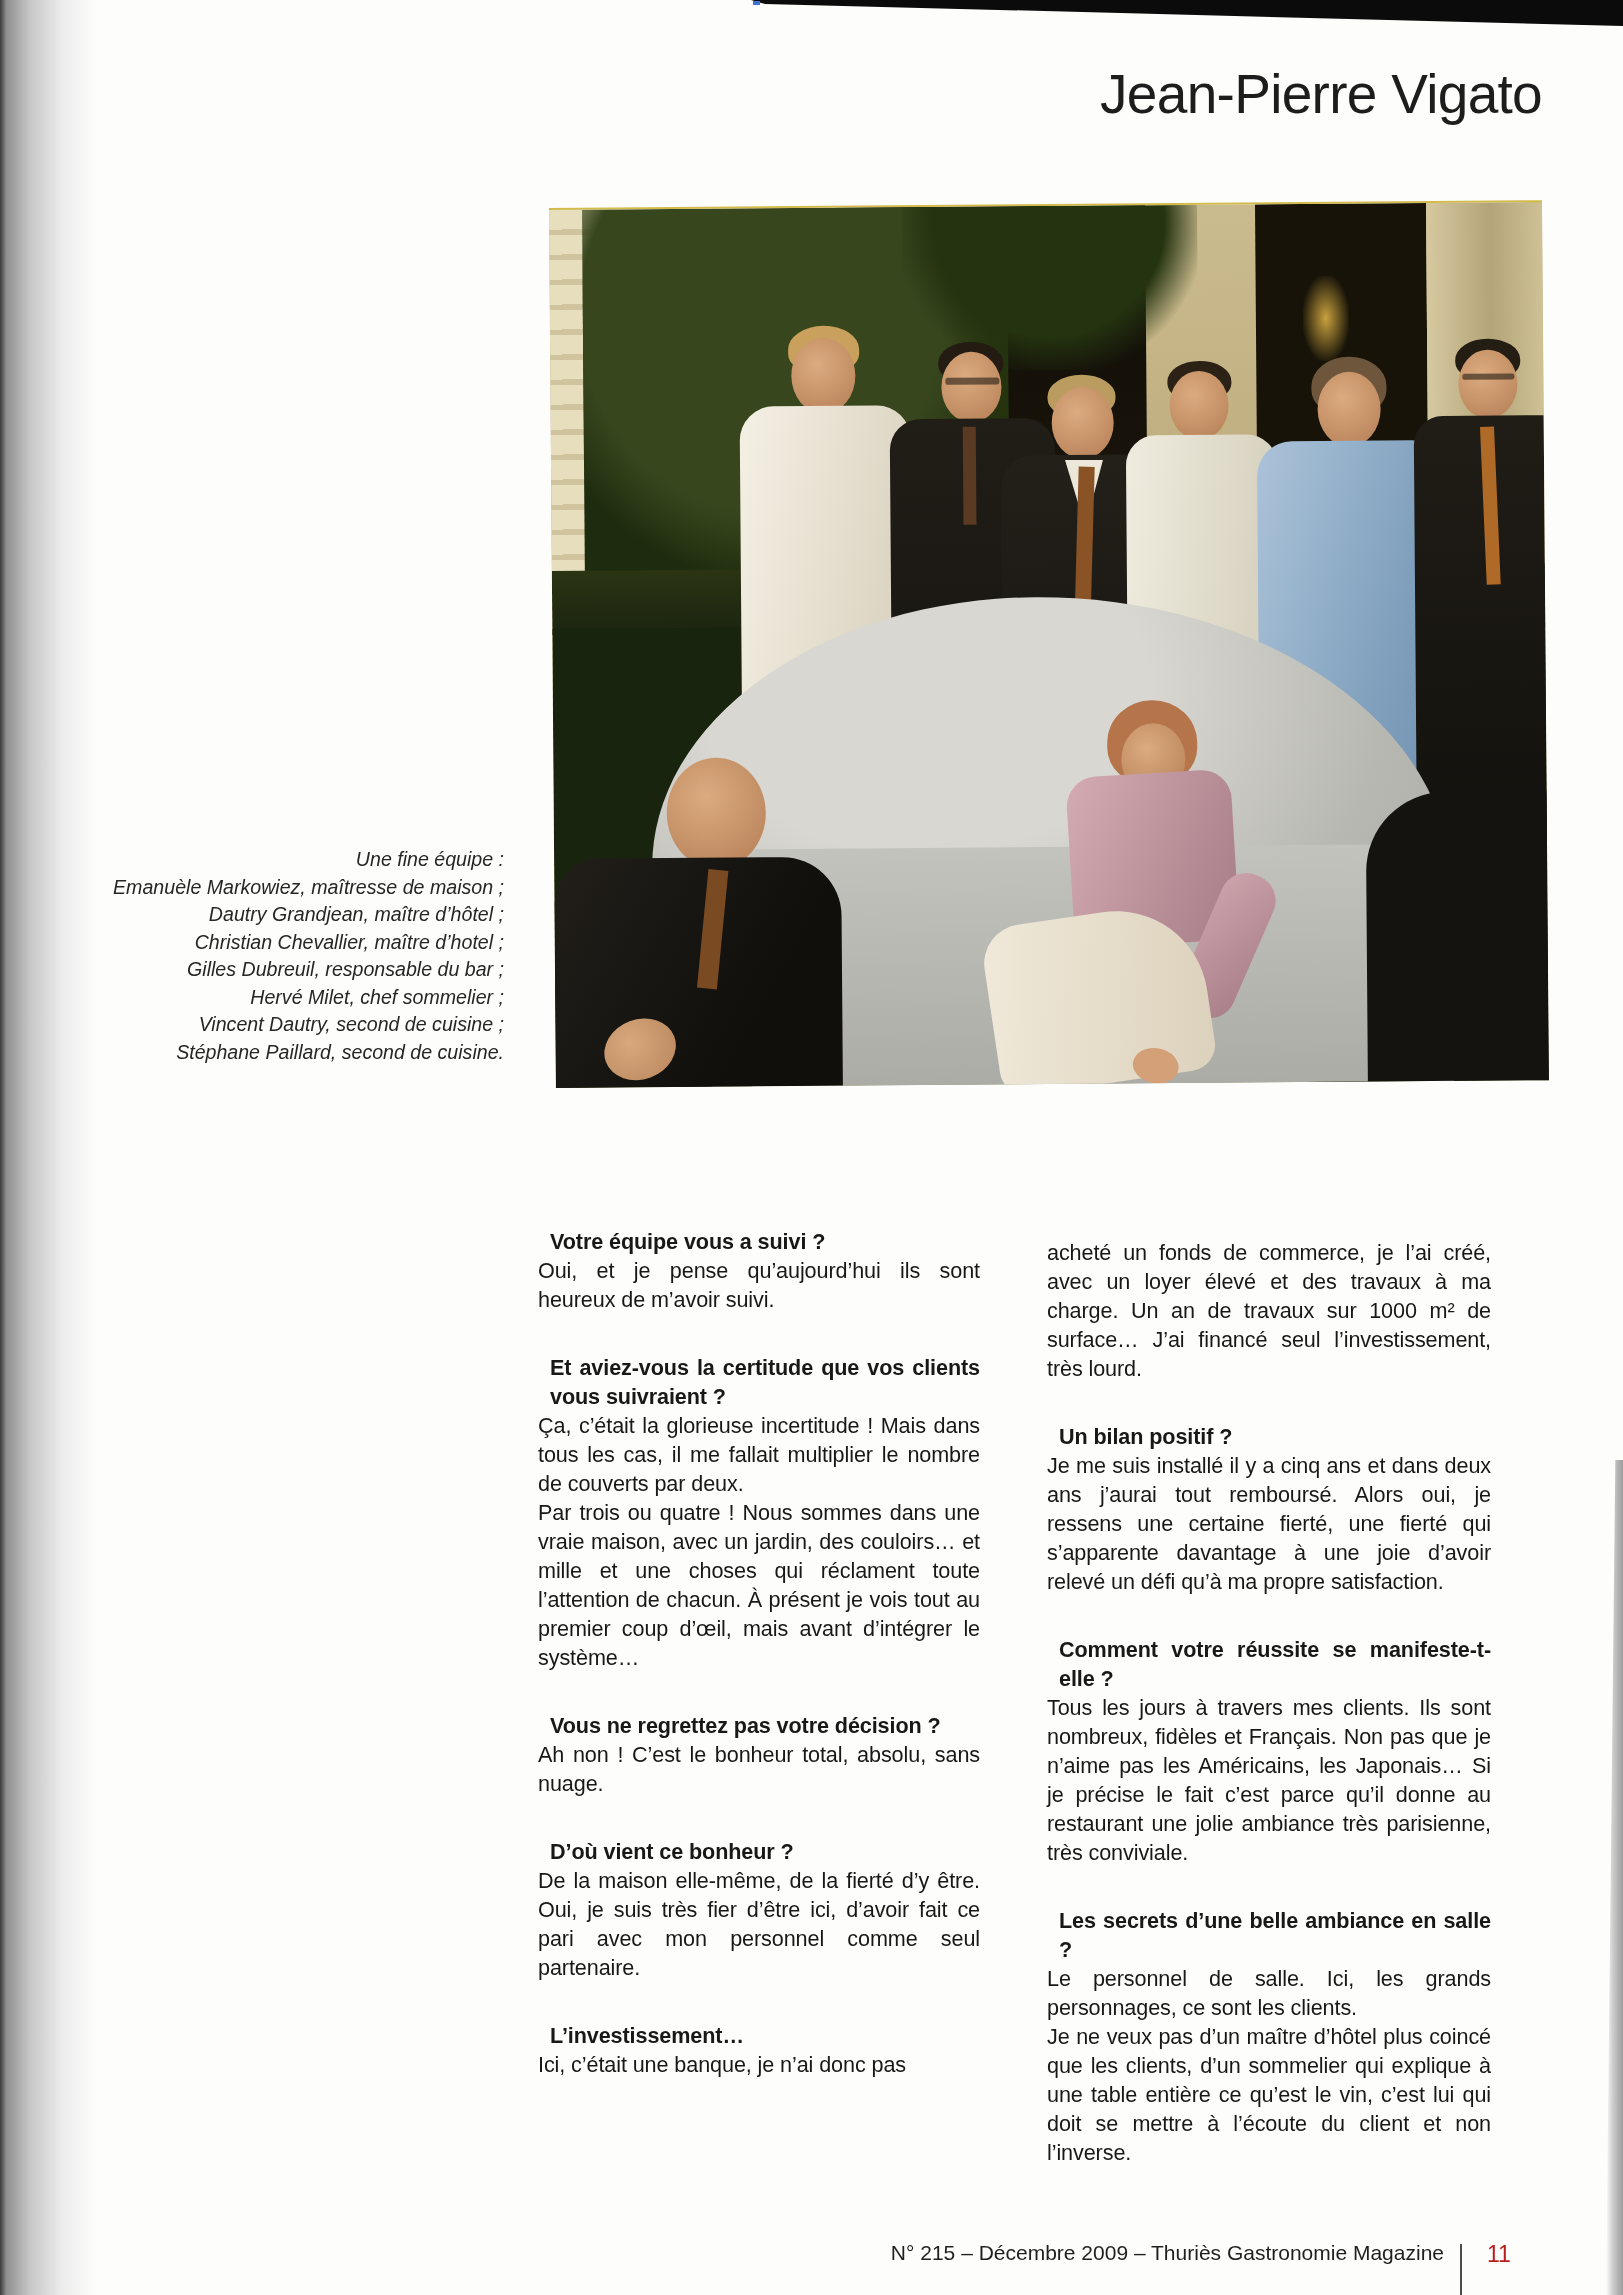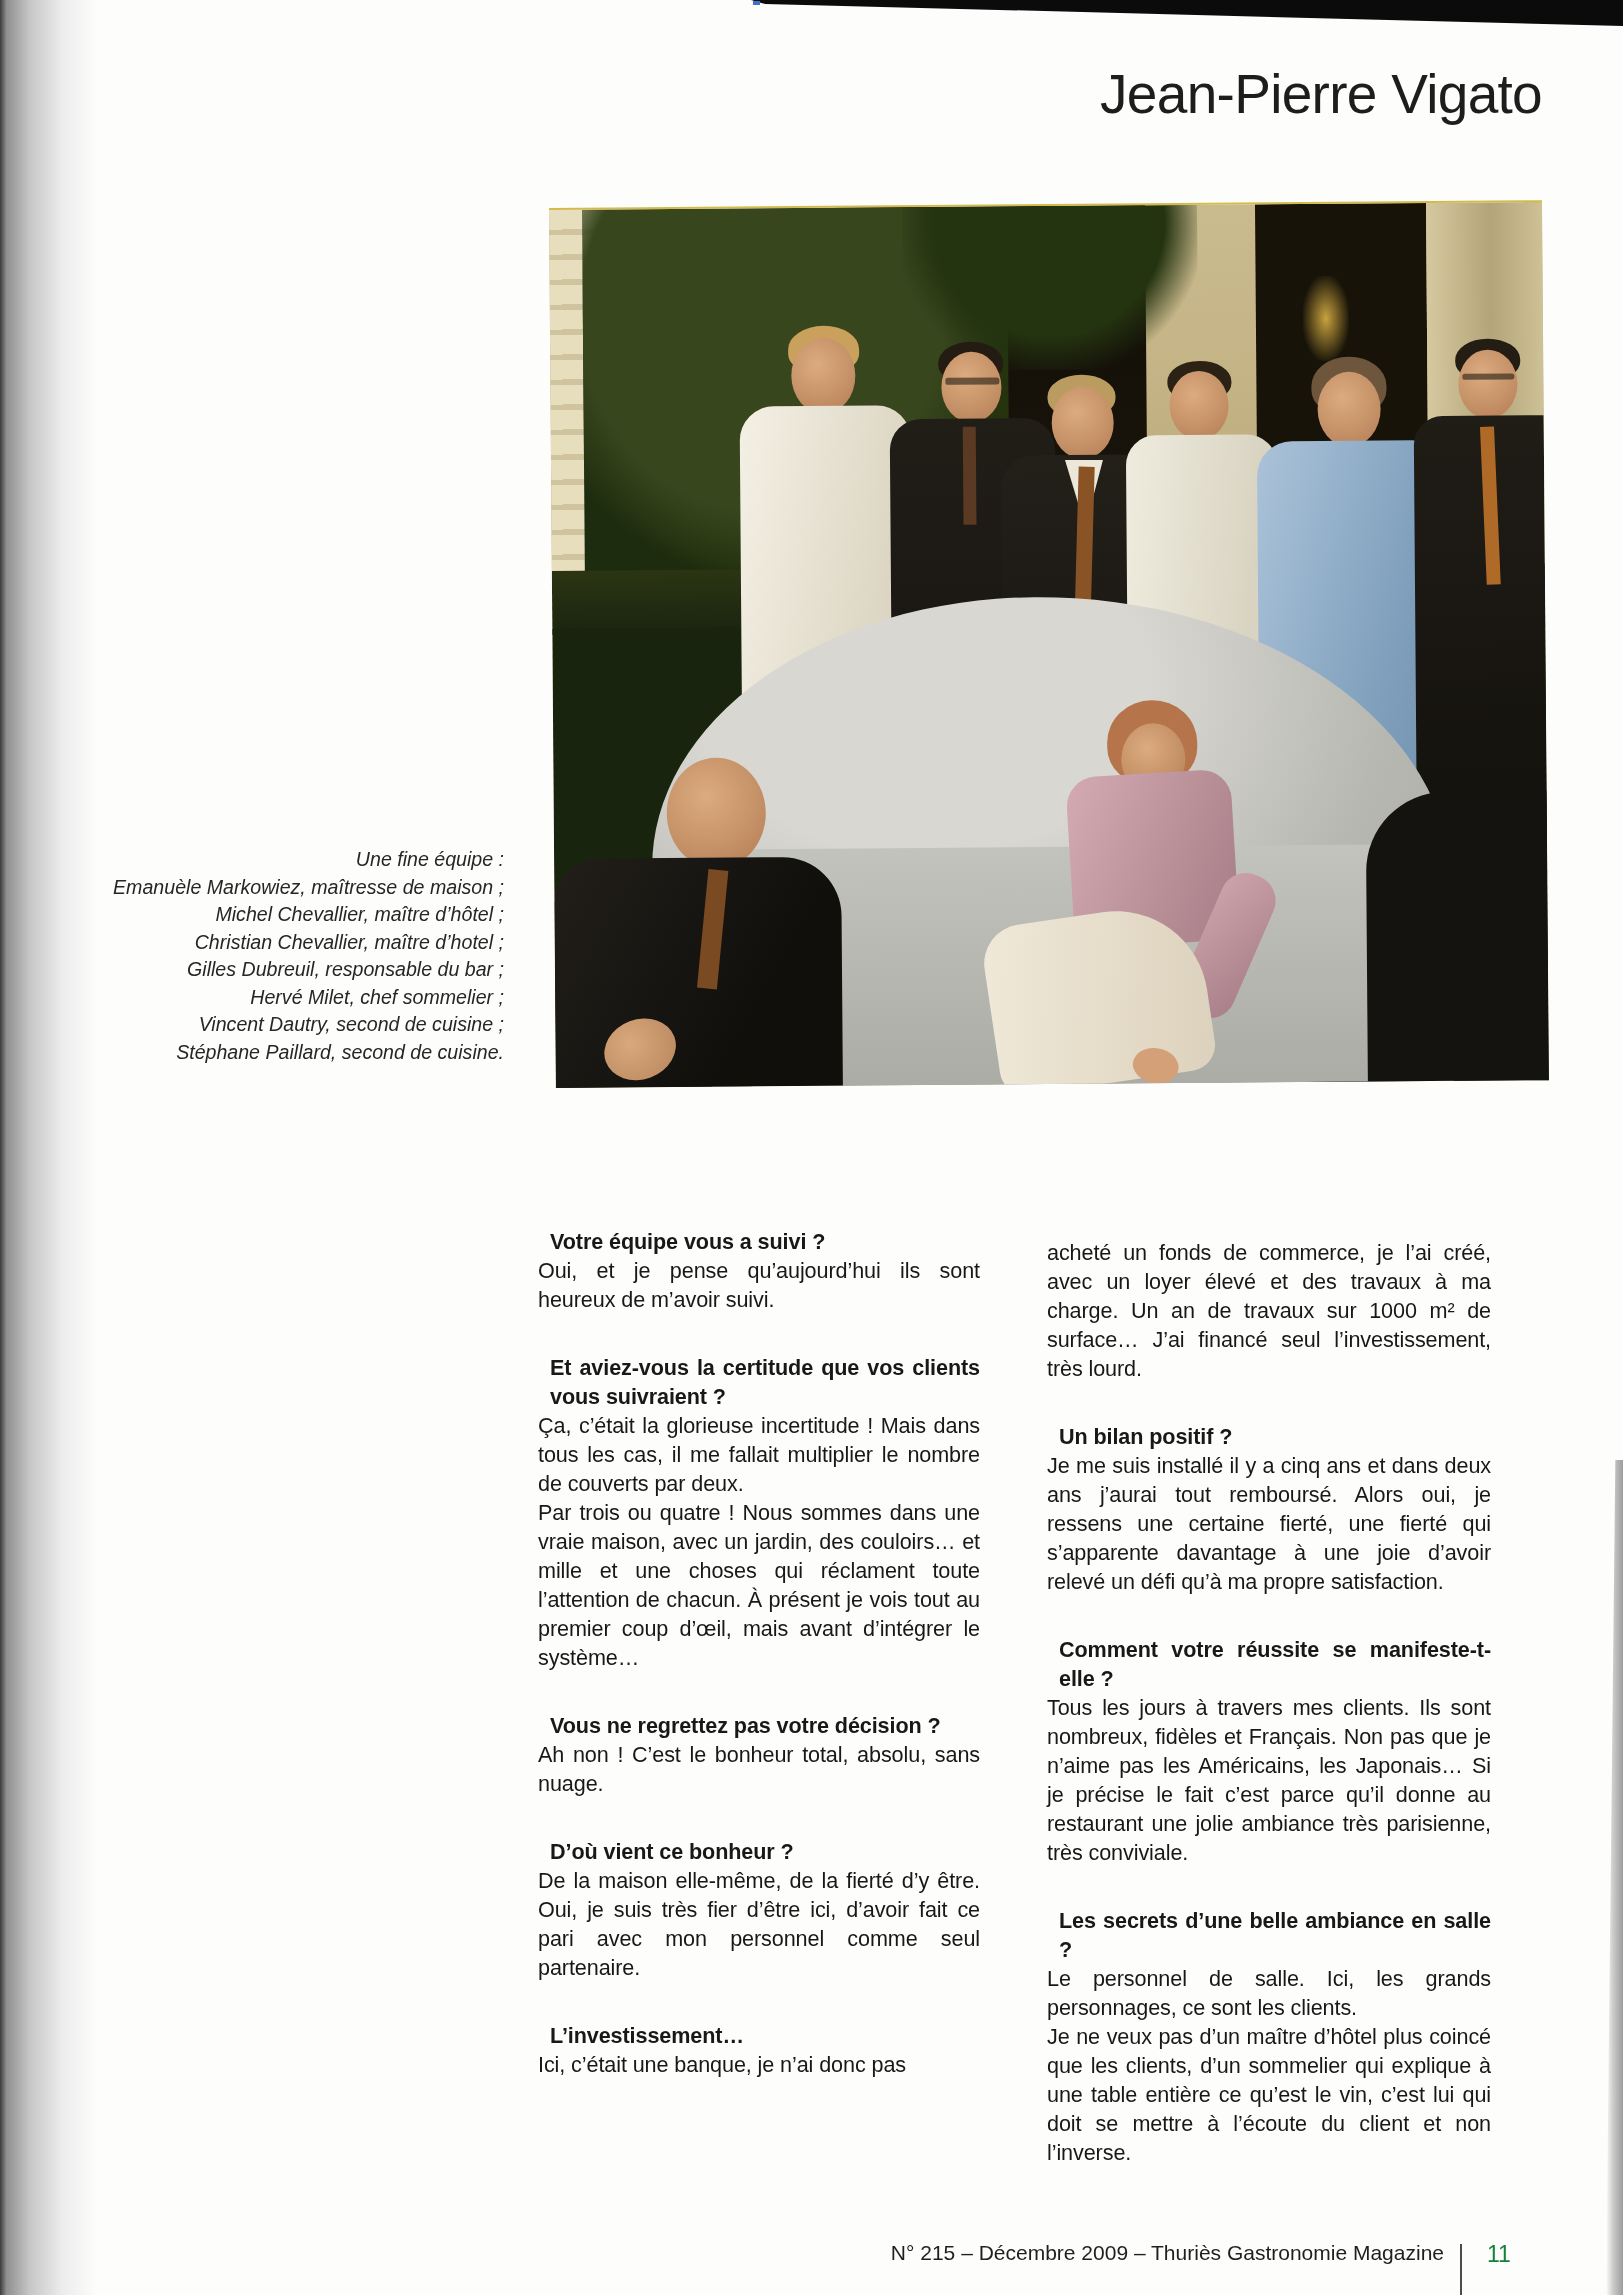--- a/index.html
+++ b/index.html
@@ -30,21 +30,21 @@
   
   .col{top:1227px;width:442px;font-size:21.6px;line-height:29px;text-align:justify;letter-spacing:-0.1px;color:#181818;}
   .col h3{font-size:21.6px;line-height:29px;margin:39px 0 0 12px;font-weight:700;letter-spacing:-0.1px;}
   .col h3.first{margin-top:0;}
   .col h3.tight{margin-top:0;}
   .col p{margin:0;}
   .col p.cont{padding-top:10.5px;}
   
   .footer-line{right:179px;top:2241px;font-size:21px;color:#1f1f1f;white-space:nowrap;}
   .footer-divider{left:1460px;top:2244px;width:2px;height:52px;background:#4b4b4b;}
-  .footer-page{left:1487px;top:2241px;font-size:23px;color:#15803d;}
+  .footer-page{left:1487px;top:2241px;font-size:23px;color:#b91c1c;}
 </style>
 </head>
 <body>
 
 <div class="page">
 
   <div class="abs gutter-left"></div>
   <div class="abs top-wedge"></div>
   <div class="abs speck-blue"></div>
   <div class="abs edge-right"></div>
@@ -120,21 +120,21 @@
       <div class="abs" style="left:645px;top:665px;width:56px;height:152px;background:linear-gradient(115deg,#cda4ac,#a87f88);border-radius:26px;transform:rotate(24deg);"></div>
       <div class="abs" style="left:435px;top:708px;width:217px;height:170px;background:linear-gradient(100deg,#f0e9d9,#dcd1bc);border-radius:39px 92px 26px 26px;transform:rotate(-8deg);"></div>
       <div class="abs" style="left:577px;top:843px;width:46px;height:35px;background:#d3a077;border-radius:50%;transform:rotate(10deg);"></div>
     </div>
     <div class="abs" style="left:812px;top:589px;width:181px;height:289px;background:#141310;border-radius:79px 0 0 0;"></div>
   </div>
 
   <div class="abs caption">
     <div>Une fine équipe :</div>
     <div>Emanuèle Markowiez, maîtresse de maison ;</div>
-    <div>Michel Chevallier, maître d’hôtel ;</div>
+    <div>Dautry Grandjean, maître d’hôtel ;</div>
     <div>Christian Chevallier, maître d’hotel ;</div>
     <div>Gilles Dubreuil, responsable du bar ;</div>
     <div>Hervé Milet, chef sommelier ;</div>
     <div>Vincent Dautry, second de cuisine ;</div>
     <div>Stéphane Paillard, second de cuisine.</div>
   </div>
 
   <section class="abs col" style="left:538px;">
     <h3 class="first">Votre équipe vous a suivi ?</h3>
     <p>Oui, et je pense qu’aujourd’hui ils sont heureux de m’avoir suivi.</p>

